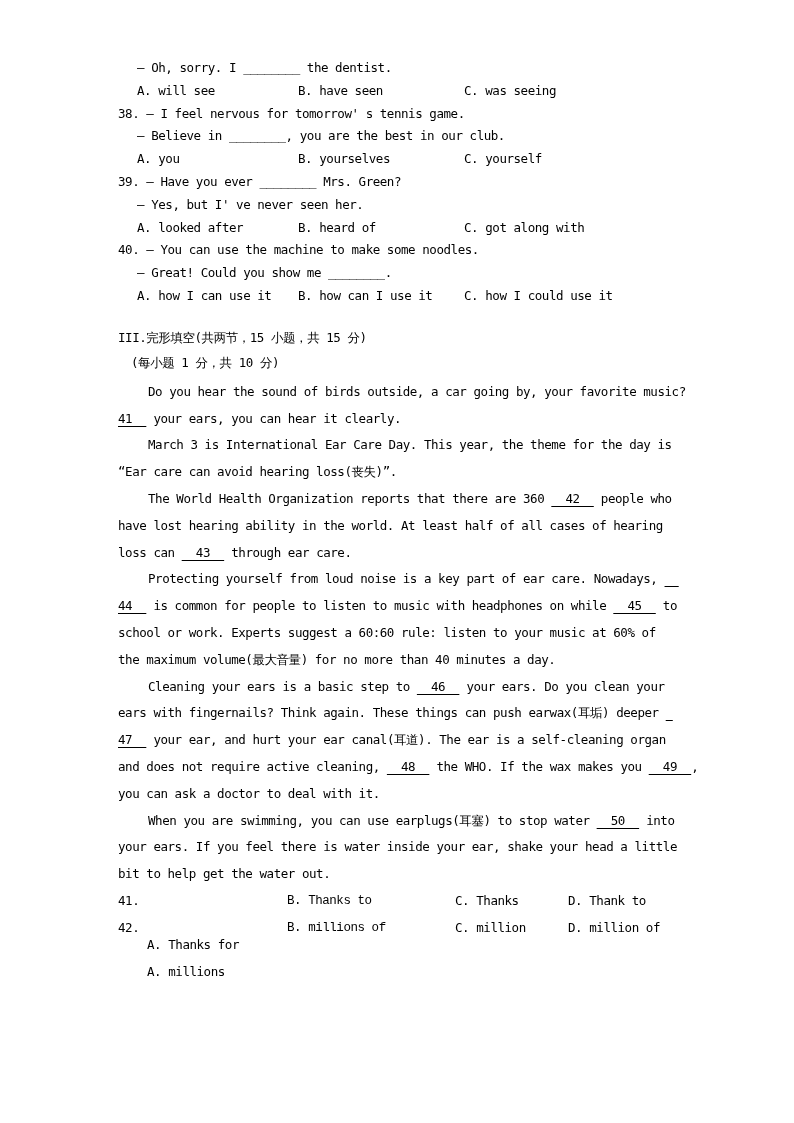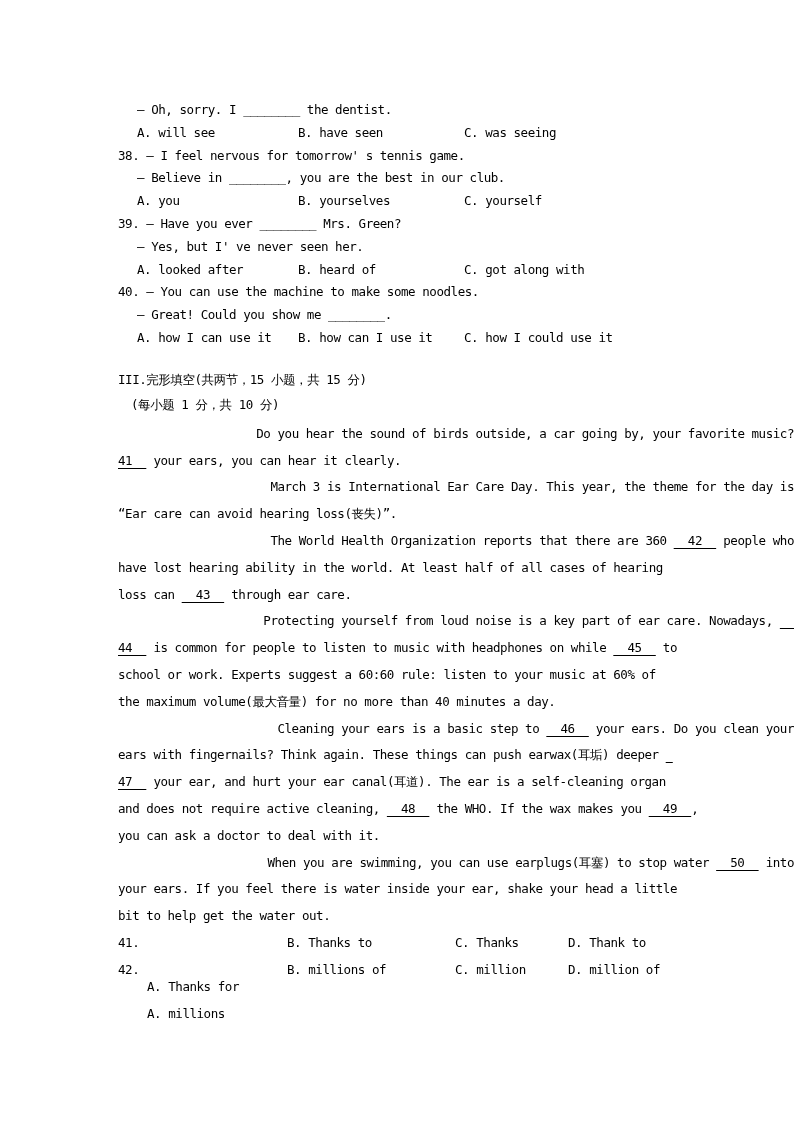--- a/index.html
+++ b/index.html
@@ -3,50 +3,50 @@
 <meta charset="utf-8">
 <title>Exam Page</title>
 <style>
   html, body { margin: 0; padding: 0; background: #ffffff; }
   .page {
     position: relative;
     width: 794px;
     height: 1123px;
     background: #ffffff;
     box-sizing: border-box;
-    padding-top: 99px;
+    padding-top: 57px;
     overflow: hidden;
     font-family: "DejaVu Sans Mono", "Liberation Mono", monospace;
     font-size: 12.5px;
     letter-spacing: -0.45px;
     color: #000000;
   }
   .section { position: relative; }
   .line { white-space: pre; position: relative; }
   .sec-grammar .line { height: 22.8px; line-height: 22.8px; }
   .sec-header  .line { height: 25px;   line-height: 25px; }
   .sec-passage .line { height: 26.8px; line-height: 26.8px; }
   .sec-header  { margin-top: 17px; }
   .sec-passage { margin-top: 4px; }
   .ind-q     { padding-left: 118px; }
   .ind-sub   { padding-left: 137px; }
-  .ind-para  { padding-left: 148px; text-align: right; }
+  .ind-para  { padding-left: 148px; }
   .ind-paren { padding-left: 131px; }
   .blank {
     text-decoration: underline;
     text-decoration-thickness: 1px;
     text-underline-offset: 3px;
   }
   .opts3 .col, .opts4 .col { position: absolute; top: 0; }
   .opts3-a { left: 137px; }
   .opts3-b { left: 298px; }
   .opts3-c { left: 425px; margin-left: 39px; }
   .opts4 .num { left: 118px; }
   .opts4-a { left: 147px; margin-top: 44px; }
-  .opts4-b { left: 287px; }
+  .opts4-b { left: 287px; font-family: Liberation Mono, monospace; }
   .opts4-c { left: 455px; }
   .opts4-d { left: 568px; }
 </style>
 </head>
 <body>
 
 <div class="page">
     <div class="section sec-grammar">
       <div class="line ind-sub"><span class="seg">— Oh, sorry. I ________ the dentist.</span></div>
       <div class="line ind-sub opts3"><span class="col opts3-a">A. will see</span><span class="col opts3-b">B. have seen</span><span class="col opts3-c">C. was seeing</span></div>

